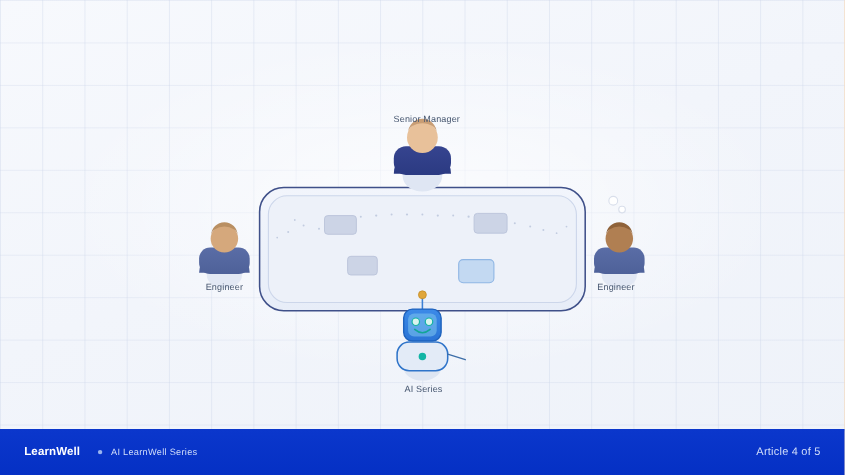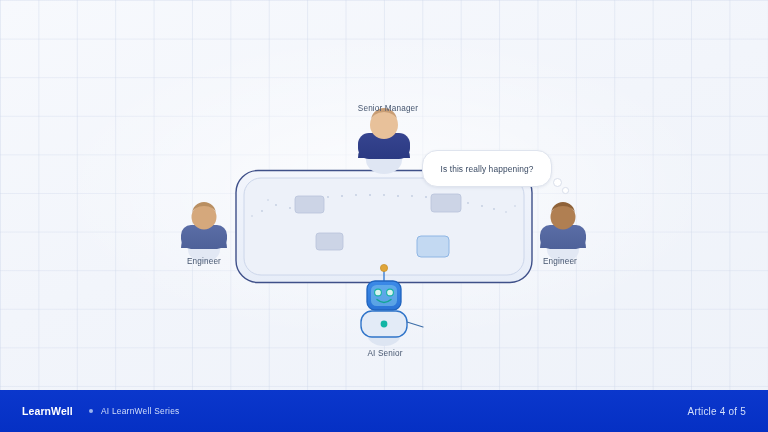--- a/index.html
+++ b/index.html
@@ -255,25 +255,22 @@
         <circle cx="384" cy="324" r="3.4" fill="#12b5a5"></circle>
 
         <line x1="407" y1="322" x2="423" y2="327" stroke="#3d6ea8" stroke-width="1.2" stroke-linecap="round"></line>
       </g>
     </svg>
   </div>
 
   <div class="label manager">Senior Manager</div>
   <div class="label eng-left">Engineer</div>
   <div class="label eng-right">Engineer</div>
-  <div class="label agent">AI Senior</div>
-
-  <div class="bubble">
-    <span class="bubble-text">Is this really happening?</span>
-  </div>
+  <div class="label agent">AI Series</div>
+
   <div class="dot-trail d1"></div>
   <div class="dot-trail d2"></div>
 
   <div class="footer-top-line"></div>
   <div class="footer">
     <span class="brand">LearnWell</span>
     <span class="footer-sep"></span>
     <span class="series">AI LearnWell Series</span>
     <span class="footer-spacer"></span>
     <span class="article-count">Article 4 of 5</span>

